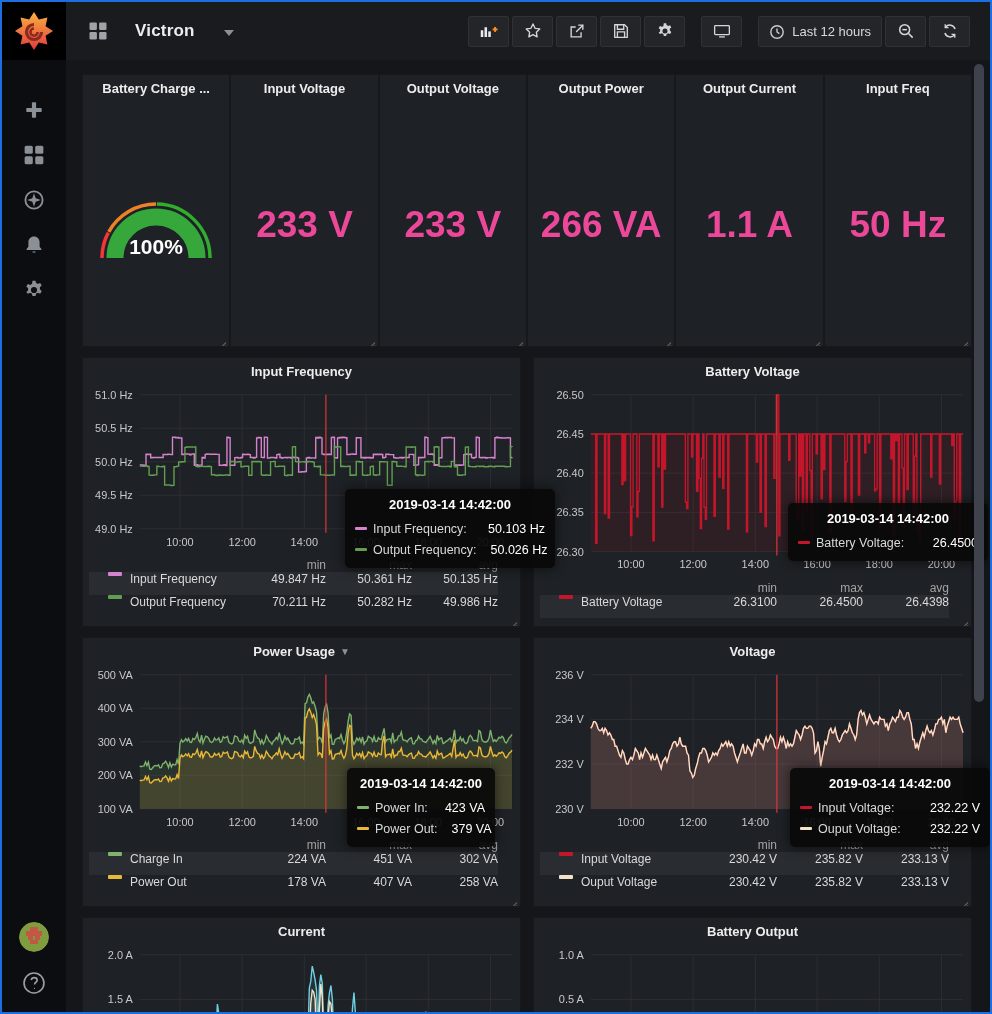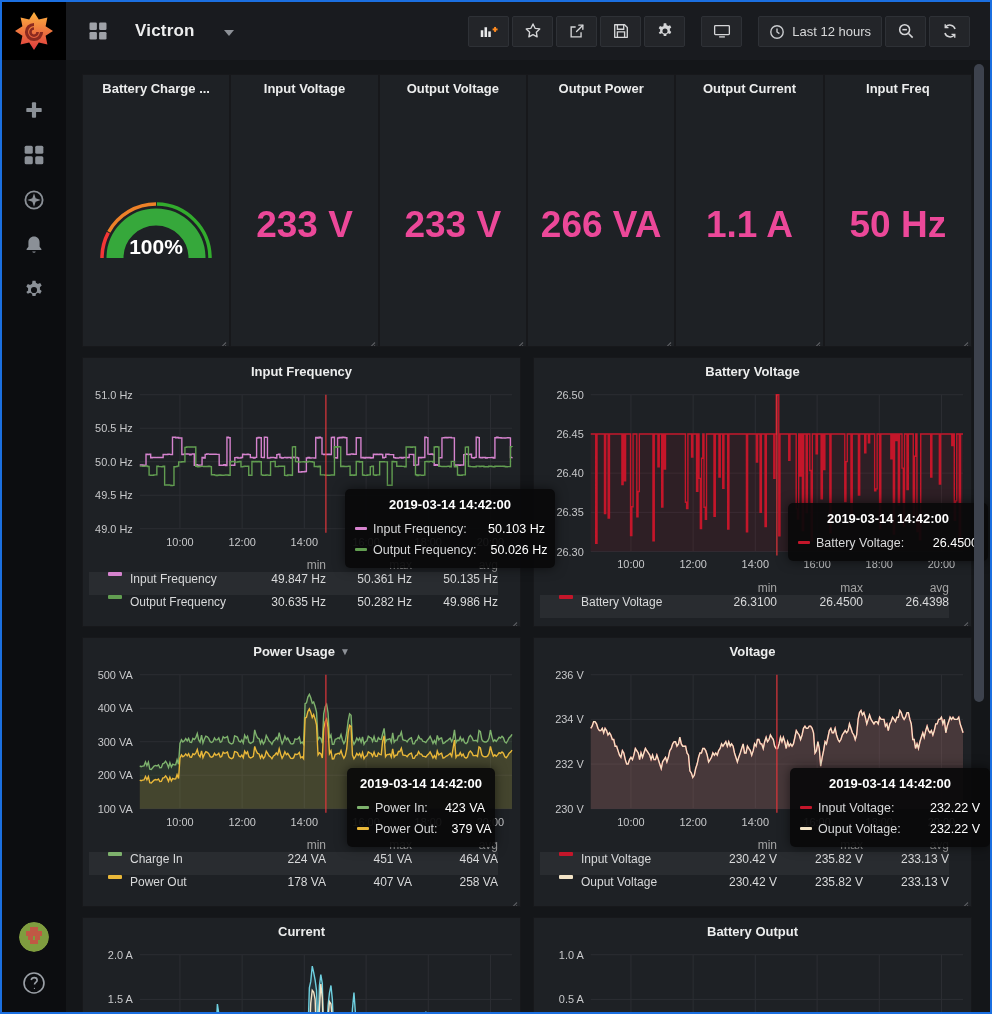--- a/index.html
+++ b/index.html
@@ -342,21 +342,21 @@
             <div class="lg-row hl">
               <span class="lg-swatch" style="background:#d683ce"></span>
               <span class="lg-name">Input Frequency</span>
               <span class="lg-v">49.847 Hz</span>
               <span class="lg-v">50.361 Hz</span>
               <span class="lg-v">50.135 Hz</span>
             </div>
             <div class="lg-row">
               <span class="lg-swatch" style="background:#629e51"></span>
               <span class="lg-name">Output Frequency</span>
-              <span class="lg-v">30.635 Hz</span>
+              <span class="lg-v">70.211 Hz</span>
               <span class="lg-v">50.282 Hz</span>
               <span class="lg-v">49.986 Hz</span>
             </div>
           </div>
           <span class="resize"><svg viewBox="0 0 9 9" fill="none" stroke="currentColor" stroke-width="1.1">
               <path d="M8 2.5L2.5 8"></path>
               <path d="M8 5.5L5.5 8"></path>
             </svg></span>
         </div>
         <div class="panel">
@@ -446,21 +446,21 @@
               <span class="fill"></span>
               <span>min</span>
               <span>max</span>
               <span>avg</span>
             </div>
             <div class="lg-row hl">
               <span class="lg-swatch" style="background:#7eb26d"></span>
               <span class="lg-name">Charge In</span>
               <span class="lg-v">224 VA</span>
               <span class="lg-v">451 VA</span>
-              <span class="lg-v">464 VA</span>
+              <span class="lg-v">302 VA</span>
             </div>
             <div class="lg-row">
               <span class="lg-swatch" style="background:#eab839"></span>
               <span class="lg-name">Power Out</span>
               <span class="lg-v">178 VA</span>
               <span class="lg-v">407 VA</span>
               <span class="lg-v">258 VA</span>
             </div>
           </div>
           <span class="resize"><svg viewBox="0 0 9 9" fill="none" stroke="currentColor" stroke-width="1.1">

